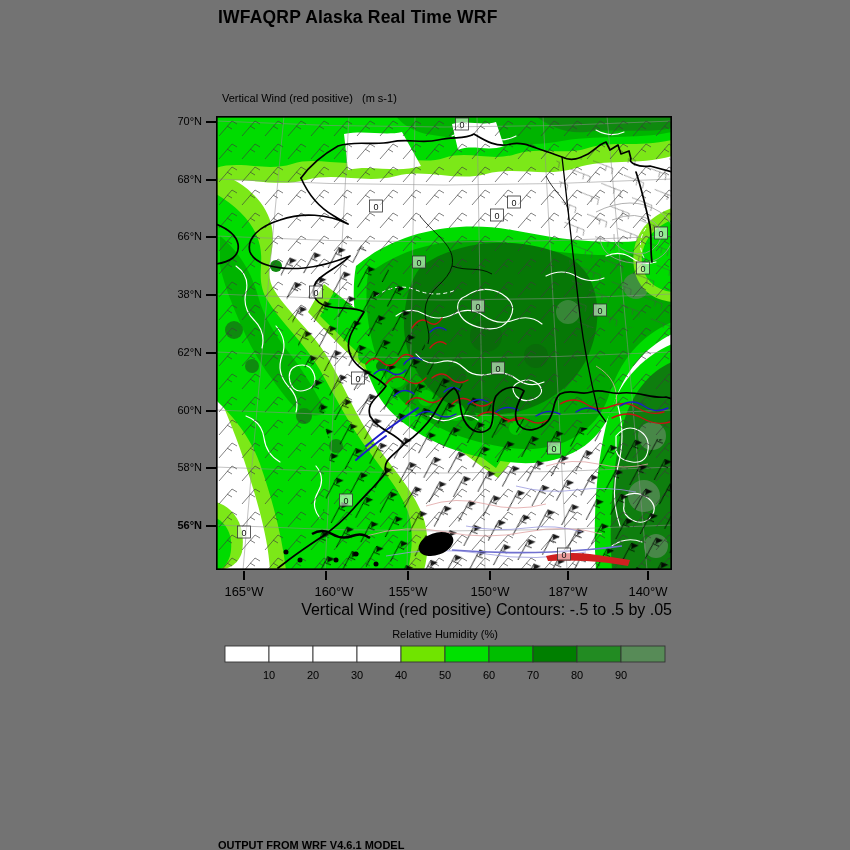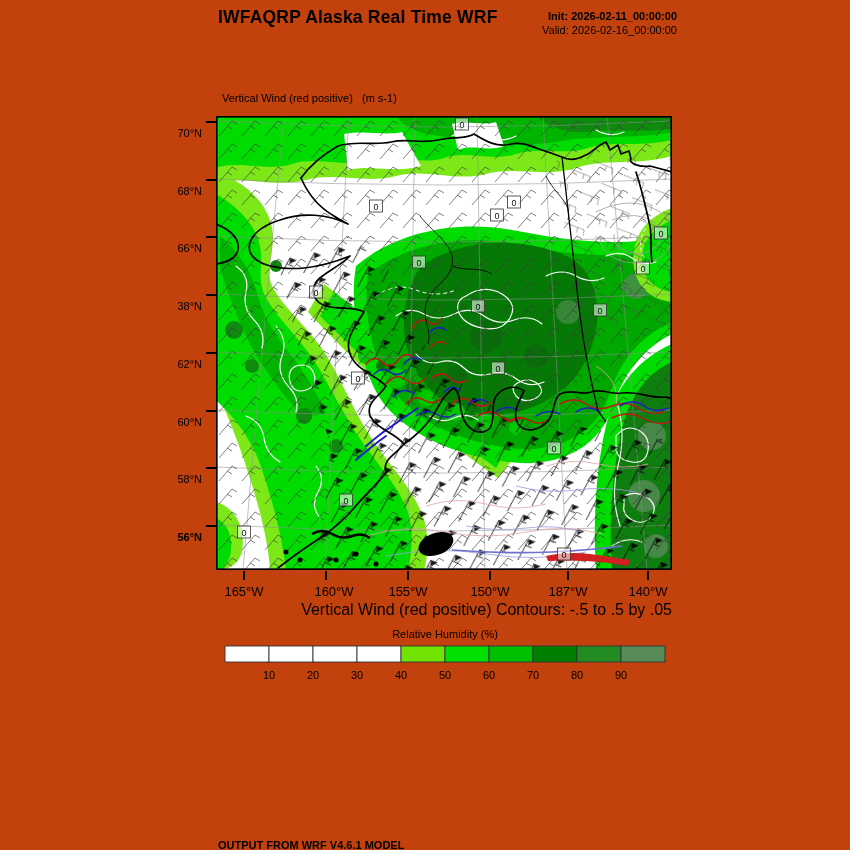--- a/index.html
+++ b/index.html
@@ -1,23 +1,23 @@
 <!DOCTYPE html>
 <html><head>
 <meta charset="utf-8">
 <style>
   html,body{margin:0;padding:0;background:#ffffff;}
   body{font-family:"Liberation Sans","DejaVu Sans",sans-serif;color:#000;}
-  #page{position:relative;width:850px;height:850px;background:#c2410c;overflow:hidden;}
+  #page{position:relative;width:850px;height:850px;background:#737373;overflow:hidden;}
   .abs{position:absolute;}
   .title{font-size:17.5px;font-weight:bold;letter-spacing:.2px;}
   .initblk{font-size:11px;text-align:right;line-height:13.5px;}
   .initblk .b{font-weight:bold;}
   .legendblk{font-size:11px;line-height:13.5px;white-space:pre;}
-  .latlab{font-size:11px;text-align:right;width:44px;margin-top:12px;}
+  .latlab{font-size:11px;text-align:right;width:44px;}
   .lonlab{font-size:13px;text-align:center;width:60px;}
   .tickh{width:10px;height:1.6px;background:#000;}
   .tickv{width:1.6px;height:9px;background:#000;}
   .note{font-size:16px;}
   .footer{font-size:11px;font-weight:bold;line-height:14px;white-space:pre;}
   svg text{font-family:"Liberation Sans","DejaVu Sans",sans-serif;}
   
   .gr{stroke:#8f8f8f;stroke-width:.55;fill:none;}
   .w{stroke:#fff;stroke-width:1.15;fill:none;stroke-linecap:round;}
   .wd{stroke:#fff;stroke-width:1;fill:none;stroke-dasharray:4 3;}
@@ -30,24 +30,20 @@
   .swirl{stroke:#9d9d9d;stroke-width:.8;fill:none;}
   .zbox rect{fill:rgba(255,255,255,.55);stroke:#333;stroke-width:.8;}
   .zbox text{font-size:9px;fill:#111;}
 </style>
 </head>
 <body>
 
 <div id="page">
 
   <div class="abs title" style="left:218px;top:7px;">IWFAQRP Alaska Real Time WRF</div>
-  <div class="abs initblk" style="right:173px;top:10px;">
-    <div class="b">Init: 2026-02-11_00:00:00</div>
-    <div>Valid: 2026-02-16_00:00:00</div>
-  </div>
 
   <div class="abs legendblk" style="left:222px;top:65px;">
     <div>Vertical Wind (red positive)   (m s-1)</div>
     <div>Relative Humidity   (%)</div>
     <div>Winds   (kts)</div>
   </div>
 
   <svg class="abs" style="left:216px;top:116px;" width="456" height="454" viewBox="0 0 456 454">
     <defs>
       <pattern id="pg" width="23" height="23" patternUnits="userSpaceOnUse">

